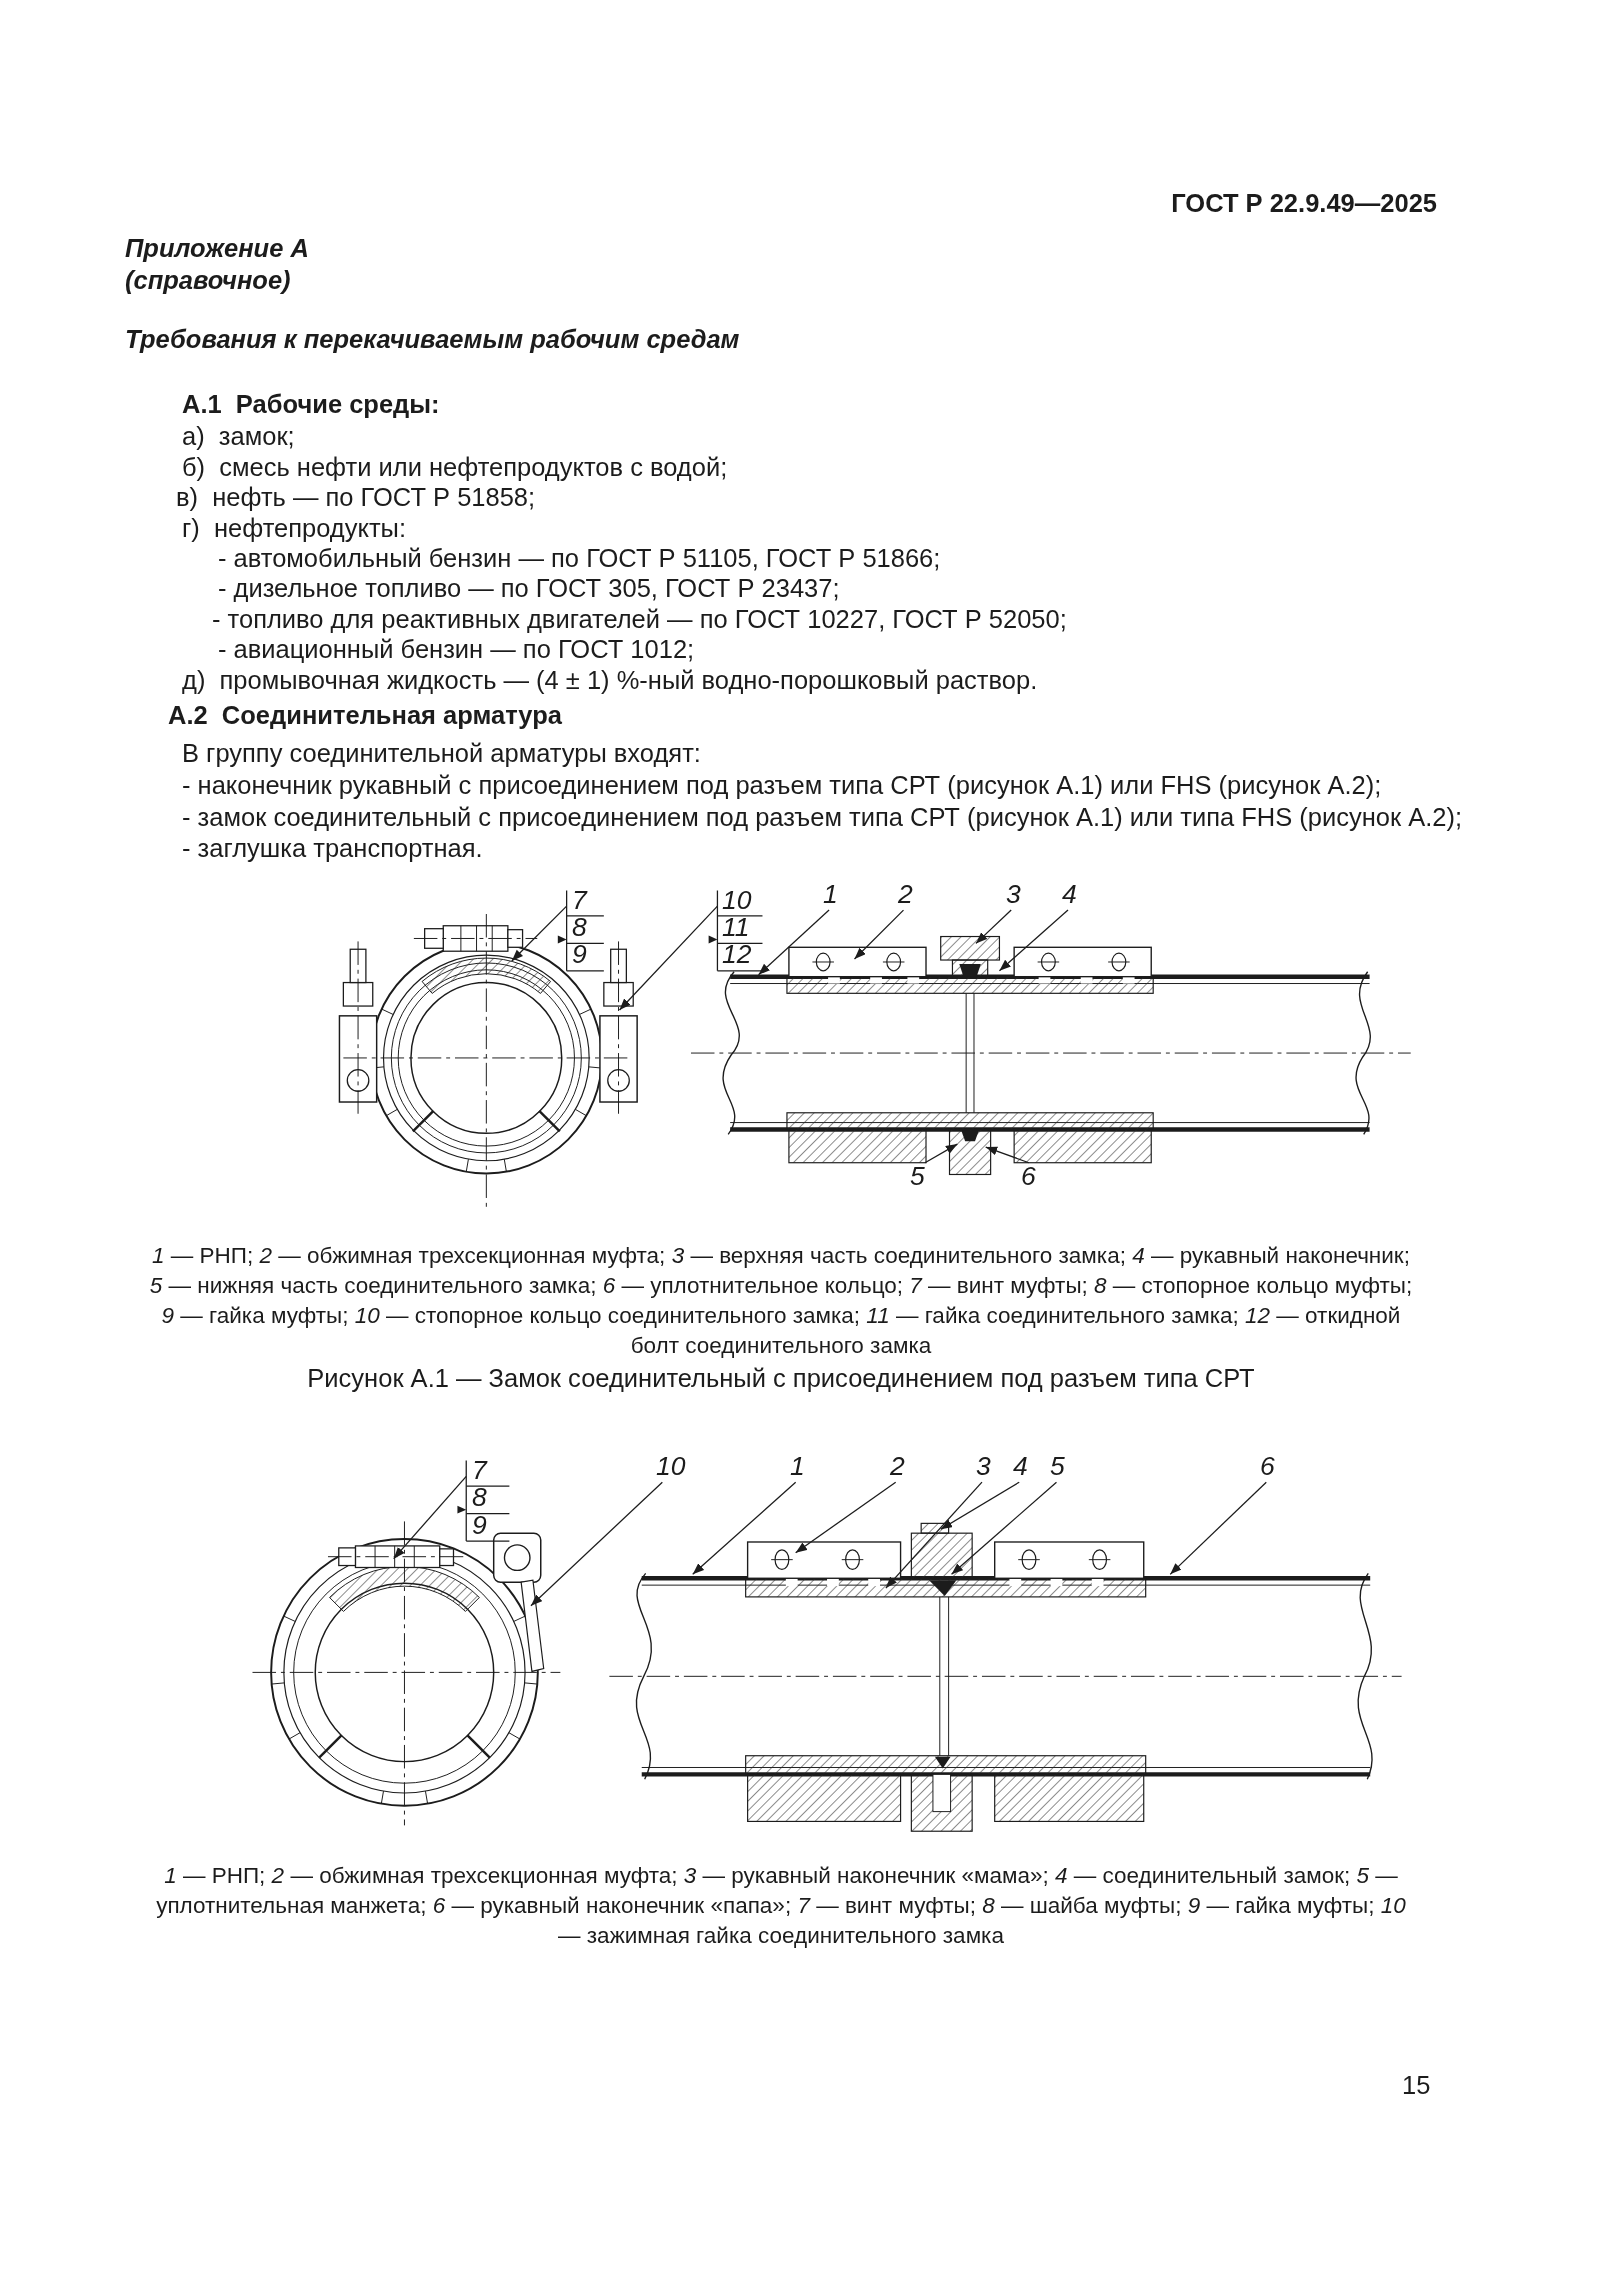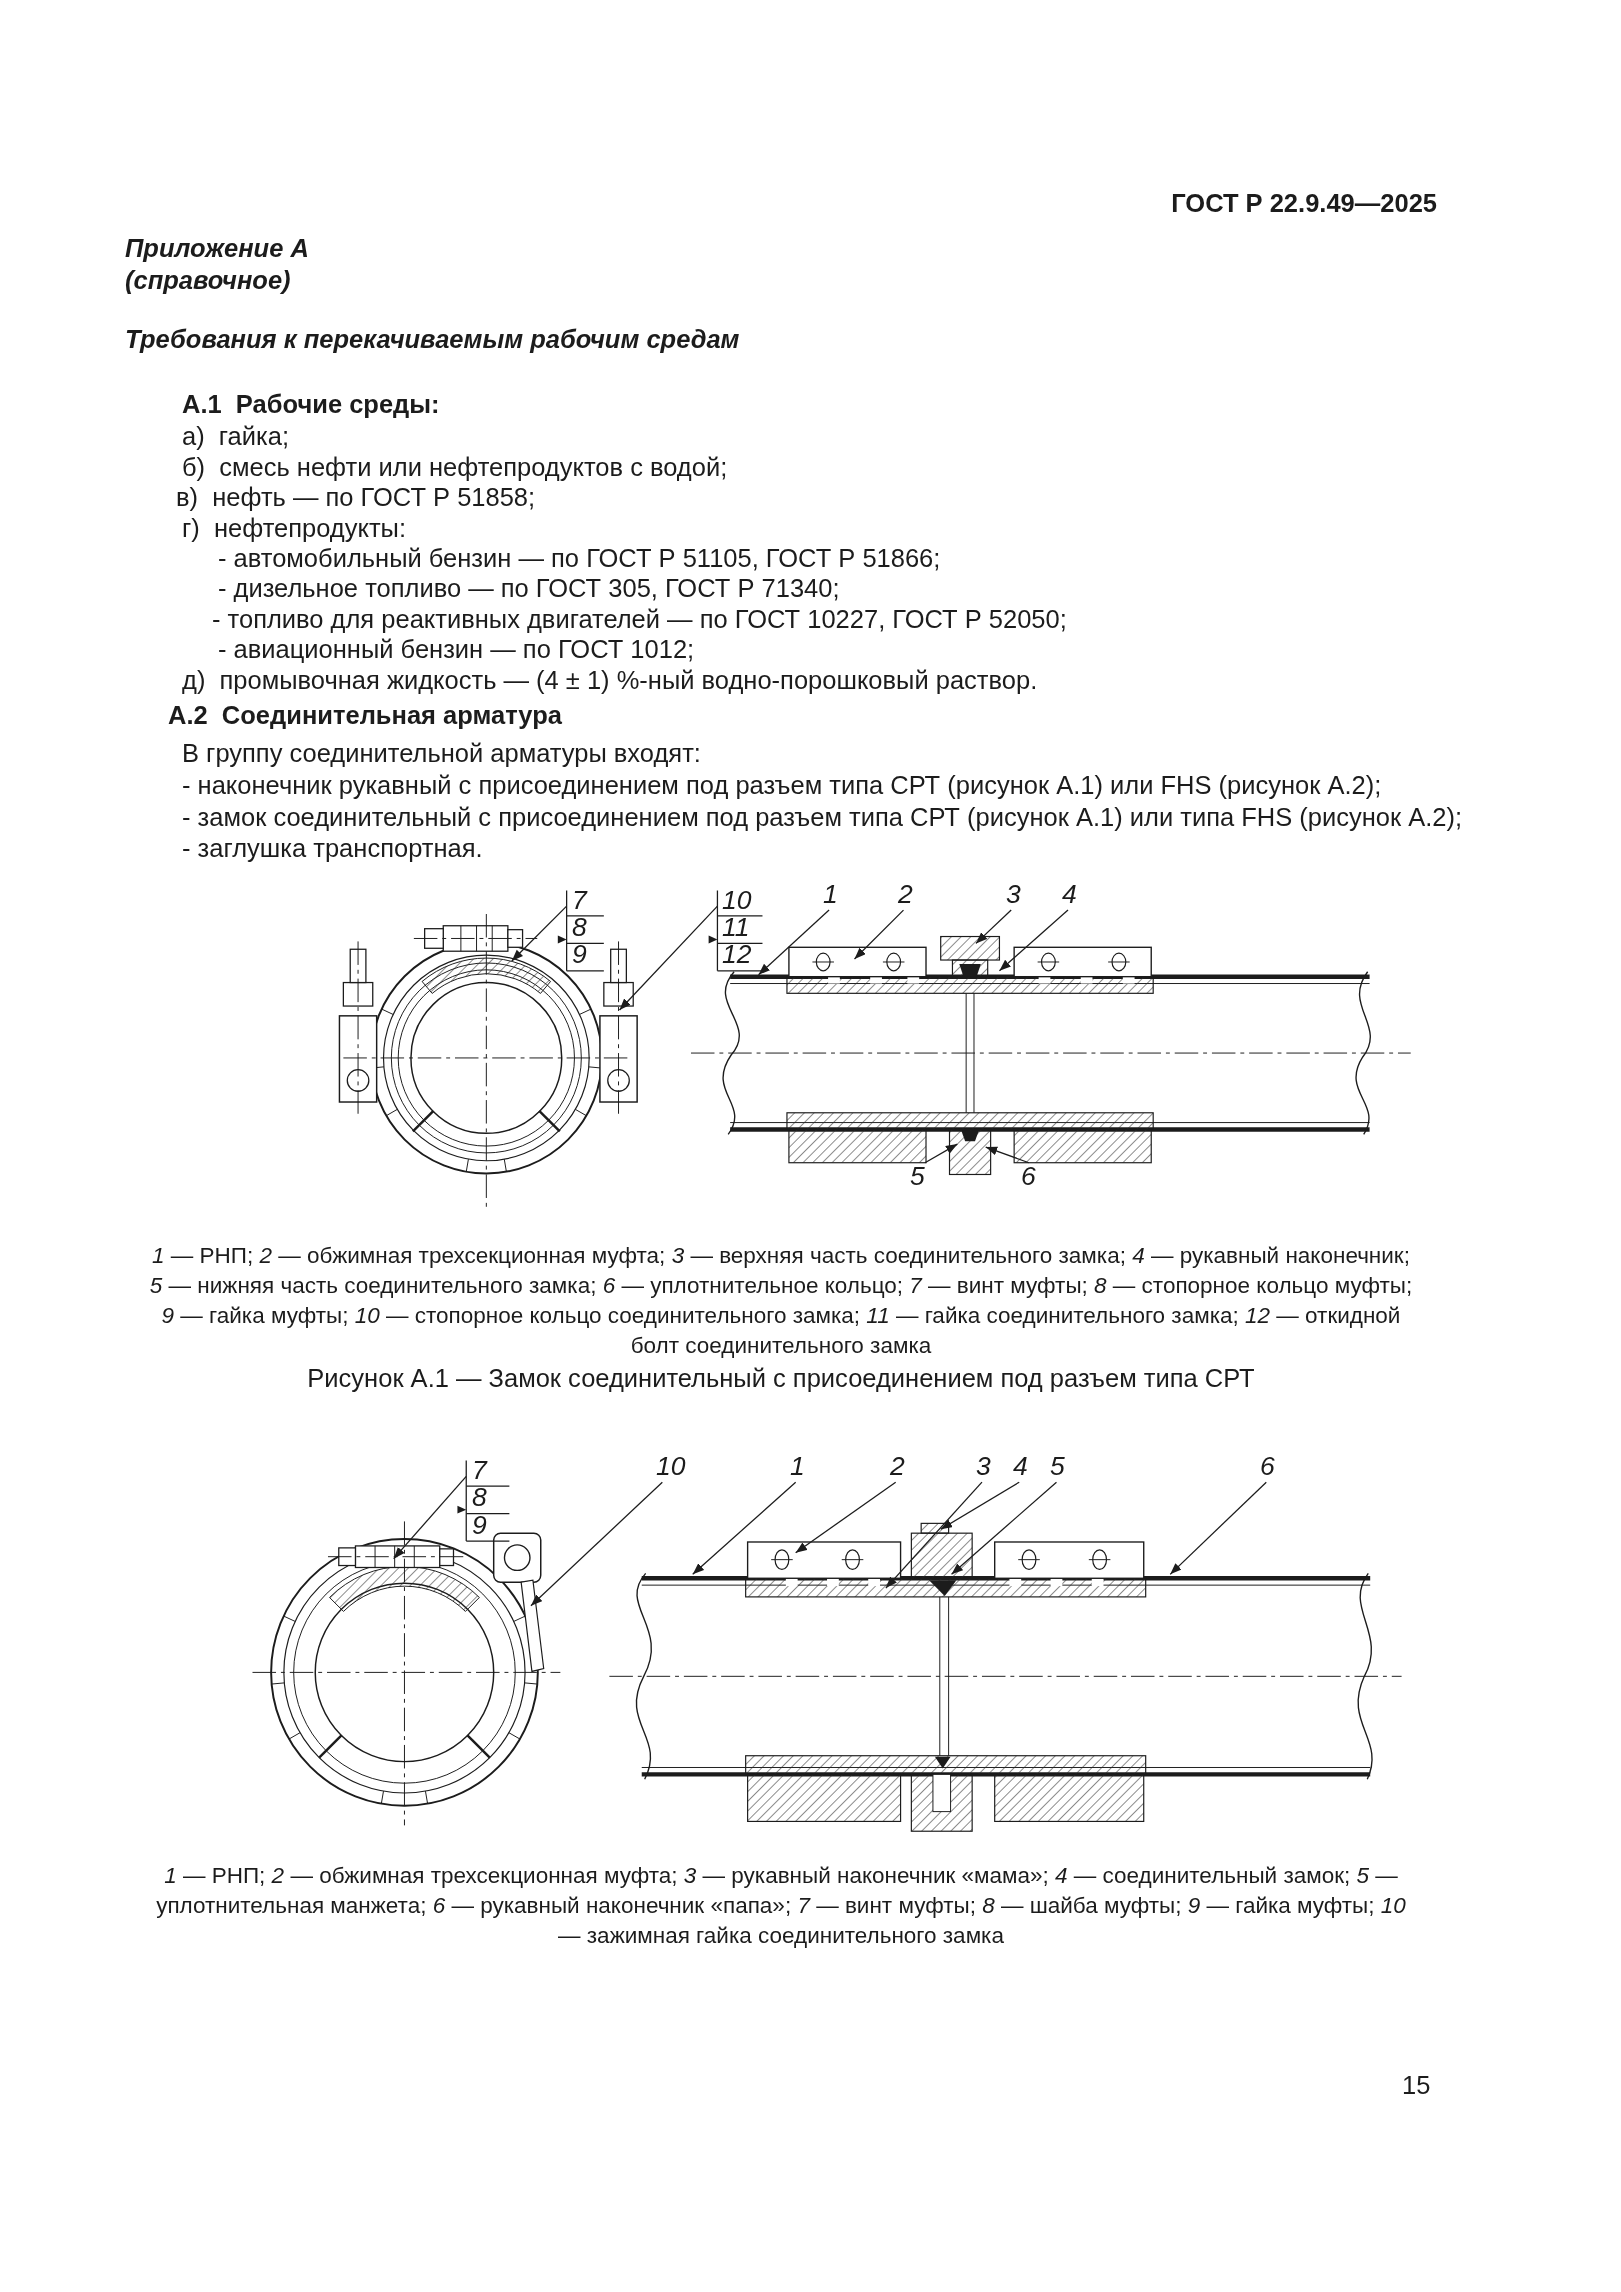--- a/index.html
+++ b/index.html
@@ -25,26 +25,26 @@
 
 <div class="page">
 
   <div class="txt b" style="top:188px;right:184px;">ГОСТ Р 22.9.49—2025</div>
 
   <div class="txt b ctr" style="left:125px;width:1311px;top:233px;">Приложение А</div>
   <div class="txt b ctr" style="left:125px;width:1311px;top:324px;">Требования к перекачиваемым рабочим средам</div>
   <div class="txt b ctr" style="left:125px;width:1311px;top:265px;">(справочное)</div>
 
   <div class="txt b" style="left:182px;top:389px;">А.1  Рабочие среды:</div>
-  <div class="txt" style="left:182px;top:421px;">а)  гайка;</div>
+  <div class="txt" style="left:182px;top:421px;">а)  замок;</div>
   <div class="txt" style="left:182px;top:452px;">б)  смесь нефти или нефтепродуктов с водой;</div>
   <div class="txt" style="left:176px;top:482px;">в)  нефть — по ГОСТ Р 51858;</div>
   <div class="txt" style="left:182px;top:513px;">г)  нефтепродукты:</div>
   <div class="txt" style="left:218px;top:543px;">- автомобильный бензин — по ГОСТ Р 51105, ГОСТ Р 51866;</div>
-  <div class="txt" style="left:218px;top:573px;">- дизельное топливо — по ГОСТ 305, ГОСТ Р 71340;</div>
+  <div class="txt" style="left:218px;top:573px;">- дизельное топливо — по ГОСТ 305, ГОСТ Р 23437;</div>
   <div class="txt" style="left:212px;top:604px;">- топливо для реактивных двигателей — по ГОСТ 10227, ГОСТ Р 52050;</div>
   <div class="txt" style="left:218px;top:634px;">- авиационный бензин — по ГОСТ 1012;</div>
   <div class="txt" style="left:182px;top:665px;">д)  промывочная жидкость — (4 ± 1) %-ный водно-порошковый раствор.</div>
 
   <div class="txt b" style="left:168px;top:700px;">А.2  Соединительная арматура</div>
   <div class="txt" style="left:182px;top:738px;">В группу соединительной арматуры входят:</div>
   <div class="txt" style="left:182px;top:770px;">- наконечник рукавный с присоединением под разъем типа СРТ (рисунок А.1) или FHS (рисунок А.2);</div>
   <div class="txt" style="left:182px;top:802px;">- замок соединительный с присоединением под разъем типа СРТ (рисунок А.1) или типа FHS (рисунок А.2);</div>
   <div class="txt" style="left:182px;top:833px;">- заглушка транспортная.</div>
 

